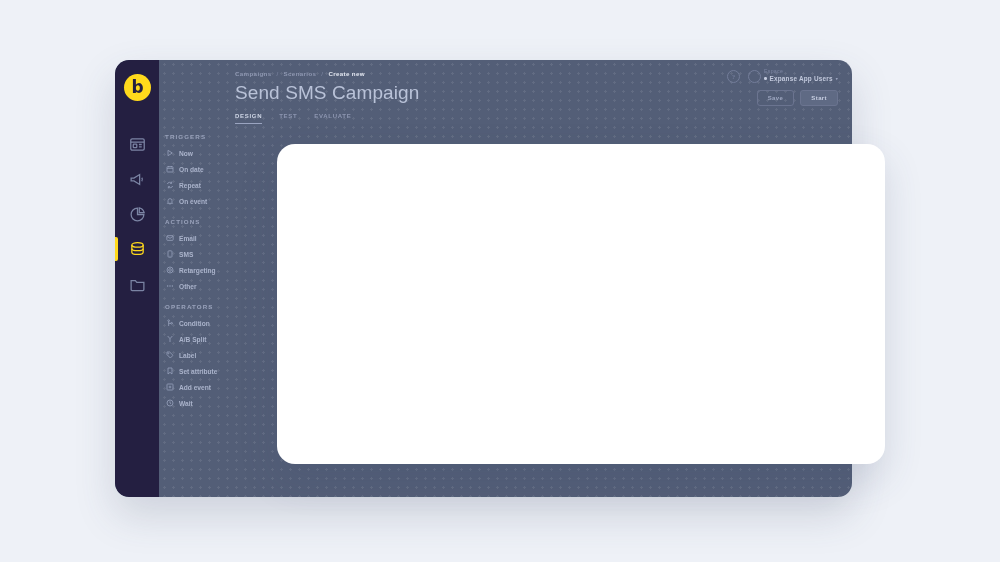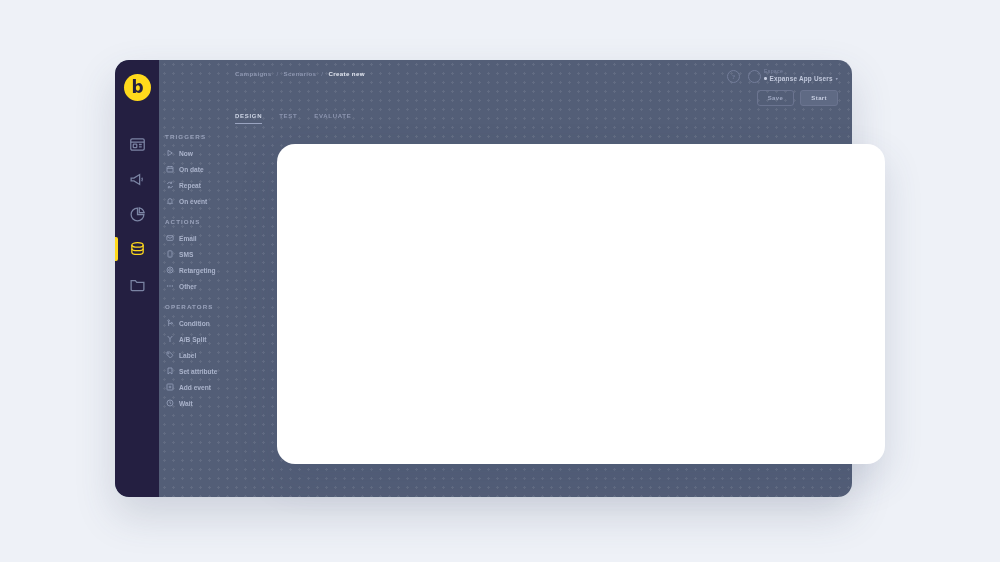--- a/index.html
+++ b/index.html
@@ -309,20 +309,21 @@
     </div>
 
     <div id="breadcrumb">
       <span>Campaigns</span>
       <span class="sep">/</span>
       <span>Scenarios</span>
       <span class="sep">/</span>
       <span class="crumb-current">Create new</span>
     </div>
 
+    <div id="page-title">Send SMS Campaign</div>
 
     <div id="tabs">
       <div class="tab active">DESIGN</div>
       <div class="tab">TEST</div>
       <div class="tab">EVALUATE</div>
     </div>
 
     <div id="header-right">
       <div id="header-icons">
         <div class="hdr-ico">?</div>

